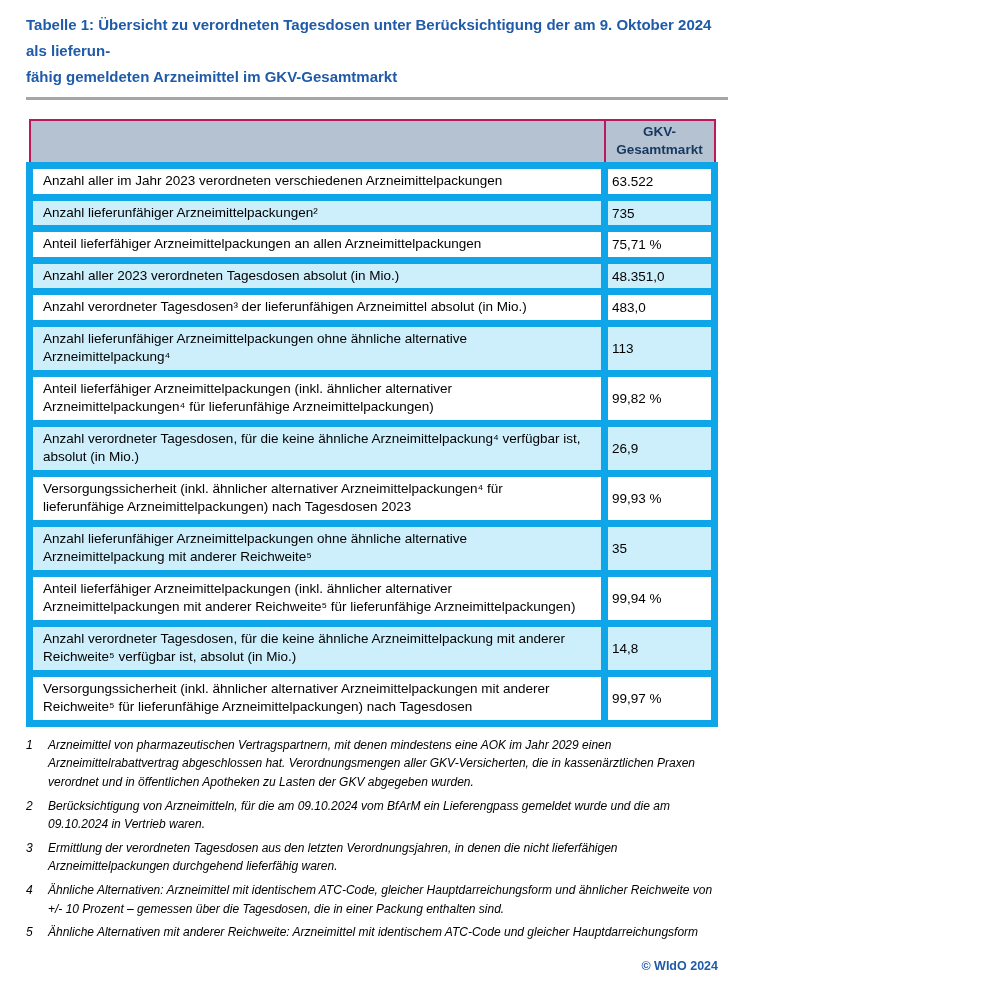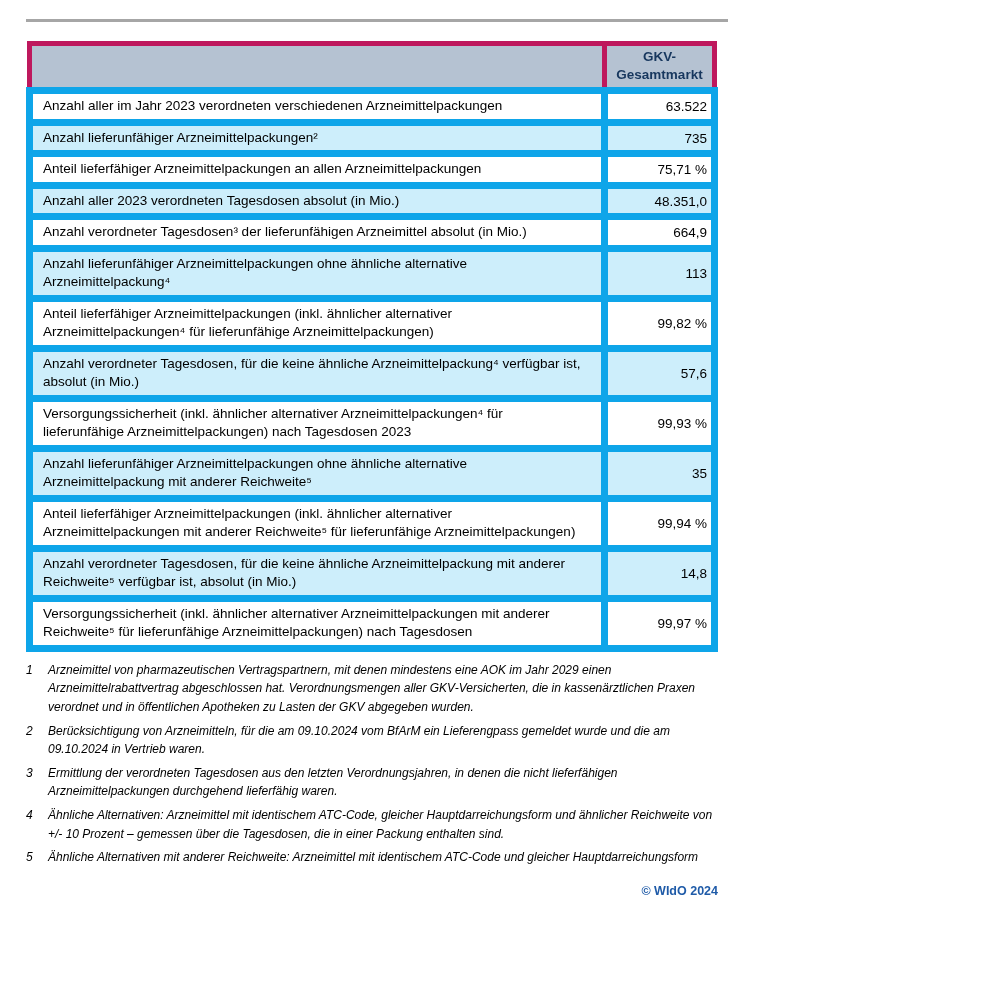--- a/index.html
+++ b/index.html
@@ -9,41 +9,45 @@
   .content { position:absolute; top:12px; left:26px; width:702px; }
 
   .title { margin:0; font-size:15px; font-weight:bold; color:#1f5ba8; line-height:26px; }
   .title .tline { display:block; }
   .rule { height:2.5px; background:#a6a6a6; margin-top:7px; width:702px; }
 
   table.data-table { border-collapse:collapse; margin-top:19px; width:692px;
     border:1px solid #9fafc0; border-bottom:2px solid #3fb0e0; table-layout:fixed; }
   thead th { background:#b5c2d2; height:43px; color:#17375e; font-size:13.5px;
     font-weight:bold; text-align:center; vertical-align:middle; line-height:1.4;
-    border:5px solid #be185d; padding:2px 6px; }
+    border:2px solid #be185d; padding:2px 6px; }
   tbody td { border:7px solid #0ea5e9; vertical-align:middle; }
   tbody tr:nth-child(even) td { background:#cdeefb; }
   td.lbl { padding:3px 16px 3px 10px; font-size:13.5px; line-height:18.5px; }
   th.val, td.val { width:110px; }
-  td.val { text-align:right; font-size:13.5px; padding:3px 4px; }
+  td.val { text-align:left; font-size:13.5px; padding:3px 4px; }
 
   .footnotes { margin-top:9px; width:692px; }
   .footnote { display:flex; font-style:italic; font-size:12px; line-height:1.55;
     margin-bottom:5px; }
   .fn-num { flex:0 0 22px; width:22px; }
   .fn-text { flex:1; }
   .copyright { width:692px; text-align:right; font-weight:bold; color:#1f5ba8;
     font-size:12.5px; margin-top:17px; }
 </style>
 </head>
 <body>
 
 <div class="page">
   <div class="content">
 
+    <h1 class="title">
+      <span class="tline">Tabelle 1: Übersicht zu verordneten Tagesdosen unter Berücksichtigung der am 9. Oktober 2024 als lieferun-</span>
+      <span class="tline">fähig gemeldeten Arzneimittel im GKV-Gesamtmarkt</span>
+    </h1>
 
     <div class="rule"></div>
 
     <table class="data-table">
       <thead>
         <tr>
           <th class="lbl"></th>
           <th class="val">GKV-Gesamtmarkt</th>
         </tr>
       </thead>
@@ -59,33 +63,33 @@
         <tr>
           <td class="lbl">Anteil lieferfähiger Arzneimittelpackungen an allen Arzneimittelpackungen</td>
           <td class="val">75,71 %</td>
         </tr>
         <tr>
           <td class="lbl">Anzahl aller 2023 verordneten Tagesdosen absolut (in Mio.)</td>
           <td class="val">48.351,0</td>
         </tr>
         <tr>
           <td class="lbl">Anzahl verordneter Tagesdosen³ der lieferunfähigen Arzneimittel absolut (in Mio.)</td>
-          <td class="val">664,9</td>
+          <td class="val">483,0</td>
         </tr>
         <tr>
           <td class="lbl">Anzahl lieferunfähiger Arzneimittelpackungen ohne ähnliche alternative Arzneimittelpackung⁴</td>
           <td class="val">113</td>
         </tr>
         <tr>
           <td class="lbl">Anteil lieferfähiger Arzneimittelpackungen (inkl. ähnlicher alternativer Arzneimittelpackungen⁴ für lieferunfähige Arzneimittelpackungen)</td>
           <td class="val">99,82 %</td>
         </tr>
         <tr>
           <td class="lbl">Anzahl verordneter Tagesdosen, für die keine ähnliche Arzneimittelpackung⁴ verfügbar ist, absolut (in Mio.)</td>
-          <td class="val">57,6</td>
+          <td class="val">26,9</td>
         </tr>
         <tr>
           <td class="lbl">Versorgungssicherheit (inkl. ähnlicher alternativer Arzneimittelpackungen⁴ für lieferunfähige Arzneimittelpackungen) nach Tagesdosen 2023</td>
           <td class="val">99,93 %</td>
         </tr>
         <tr>
           <td class="lbl">Anzahl lieferunfähiger Arzneimittelpackungen ohne ähnliche alternative Arzneimittelpackung mit anderer Reichweite⁵</td>
           <td class="val">35</td>
         </tr>
         <tr>

